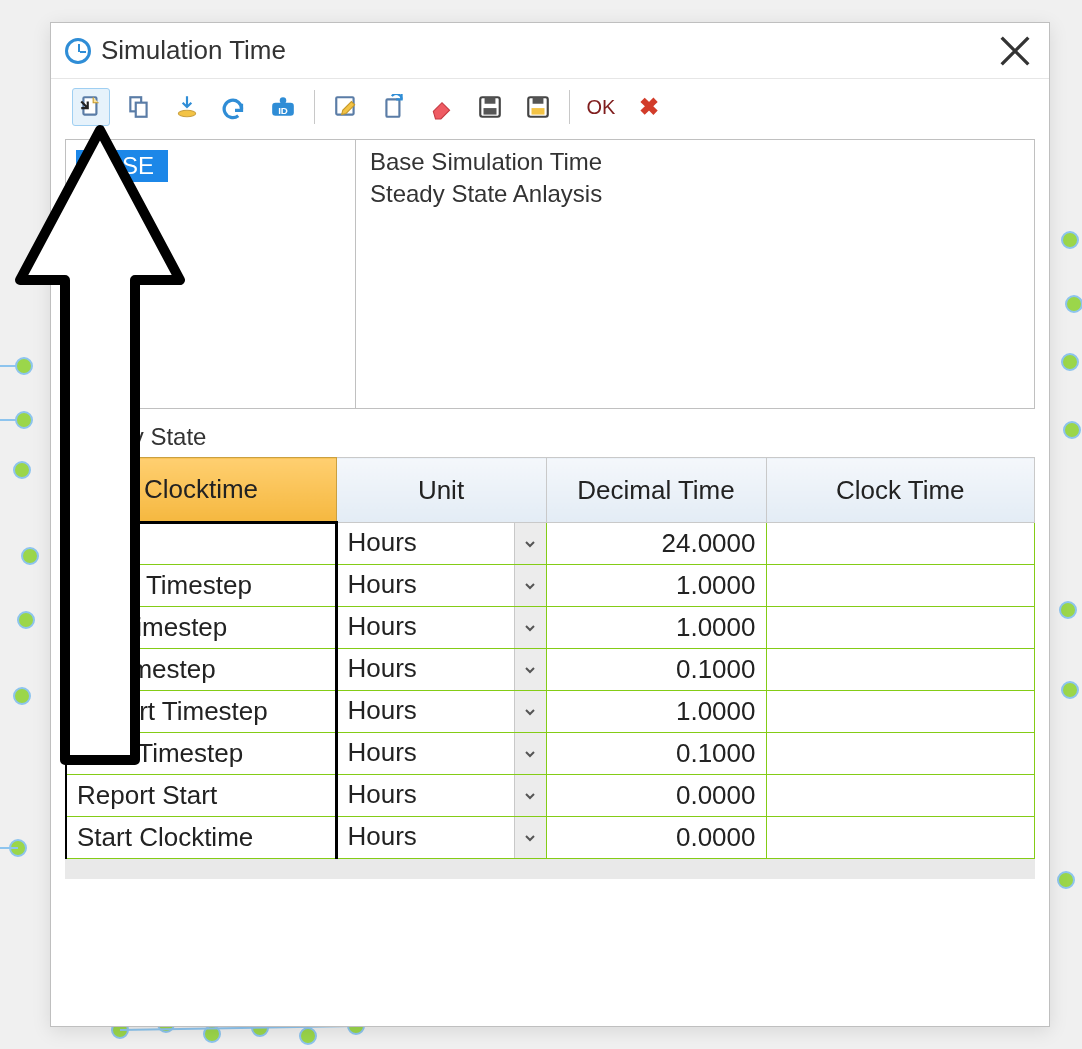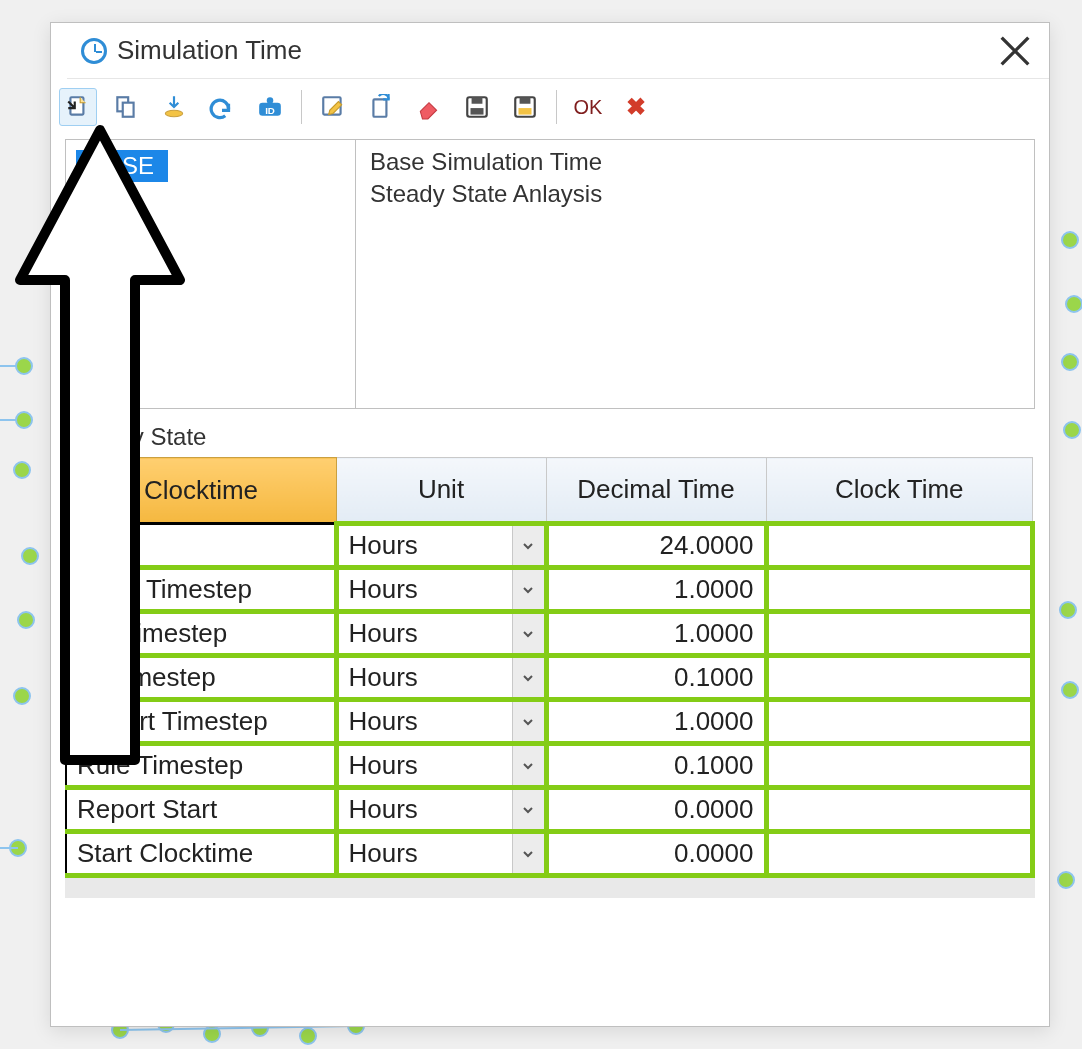--- a/index.html
+++ b/index.html
@@ -32,21 +32,20 @@
     z-index: 5;
     display: flex;
     flex-direction: column;
   }
   .titlebar {
     height: 56px;
     display: flex;
     align-items: center;
     padding: 0 14px;
     border-bottom: 1px solid #e6e6e6;
-    margin-left: 16px;
   }
   .titlebar .clock-icon {
     width: 26px; height: 26px;
     border: 3px solid #2f8dd6;
     border-radius: 50%;
     position: relative;
     margin-right: 10px;
   }
   .titlebar .clock-icon::before,
   .titlebar .clock-icon::after {
@@ -66,21 +65,21 @@
     display:flex; align-items:center; justify-content:center;
     font-size:30px;
     color:#333;
     cursor:pointer;
   }
 
   .toolbar {
     height: 56px;
     display:flex;
     align-items:center;
-    padding: 0 8px;
+    padding: 0 21px;
     gap: 10px;
   }
   .tb-btn {
     width: 38px; height: 38px;
     display:flex; align-items:center; justify-content:center;
     border:1px solid transparent;
     border-radius:3px;
     cursor:pointer;
   }
   .tb-btn.sel { background:#e6f2fb; border-color:#9fcff2; }
@@ -147,21 +146,21 @@
     text-align:center;
     padding:16px 8px;
     border:1px solid #c9c9c9;
   }
   table.data th.cat {
     background: linear-gradient(#ffcf70, #f5b840);
     border:1px solid #caa040;
     border-bottom:3px solid #000;
   }
   table.data td {
-    border:5px solid #84cc16;
+    border:1px solid #84cc16;
     padding:4px 10px;
     height:42px;
     color:#222;
   }
   table.data td.cat {
     border-left:2px solid #000;
     border-right:3px solid #000;
   }
   table.data tr:first-of-type td.cat {
     border-top:3px solid #000;

